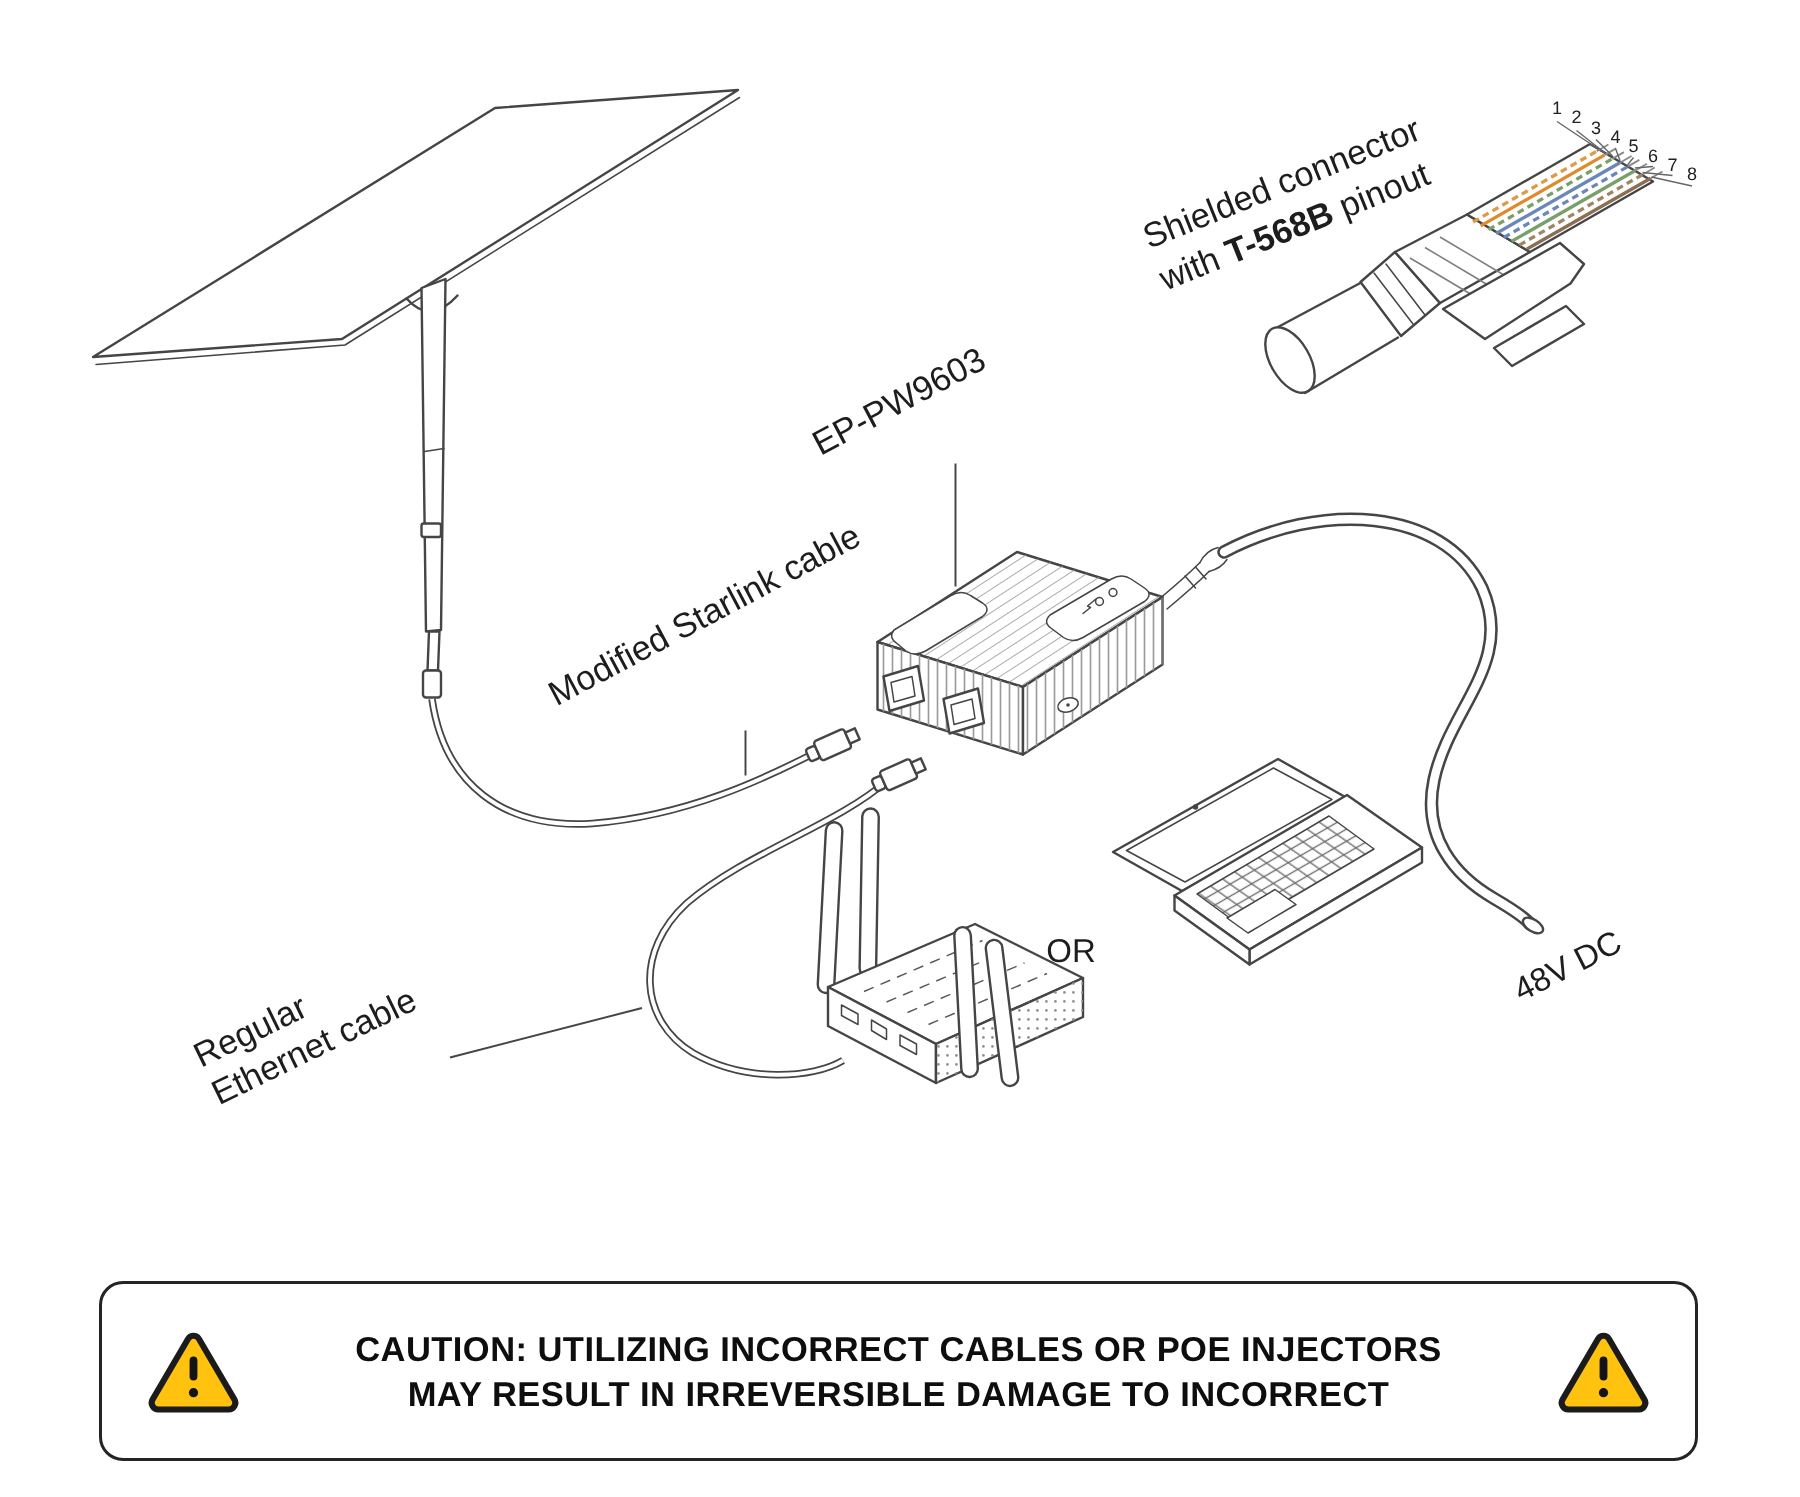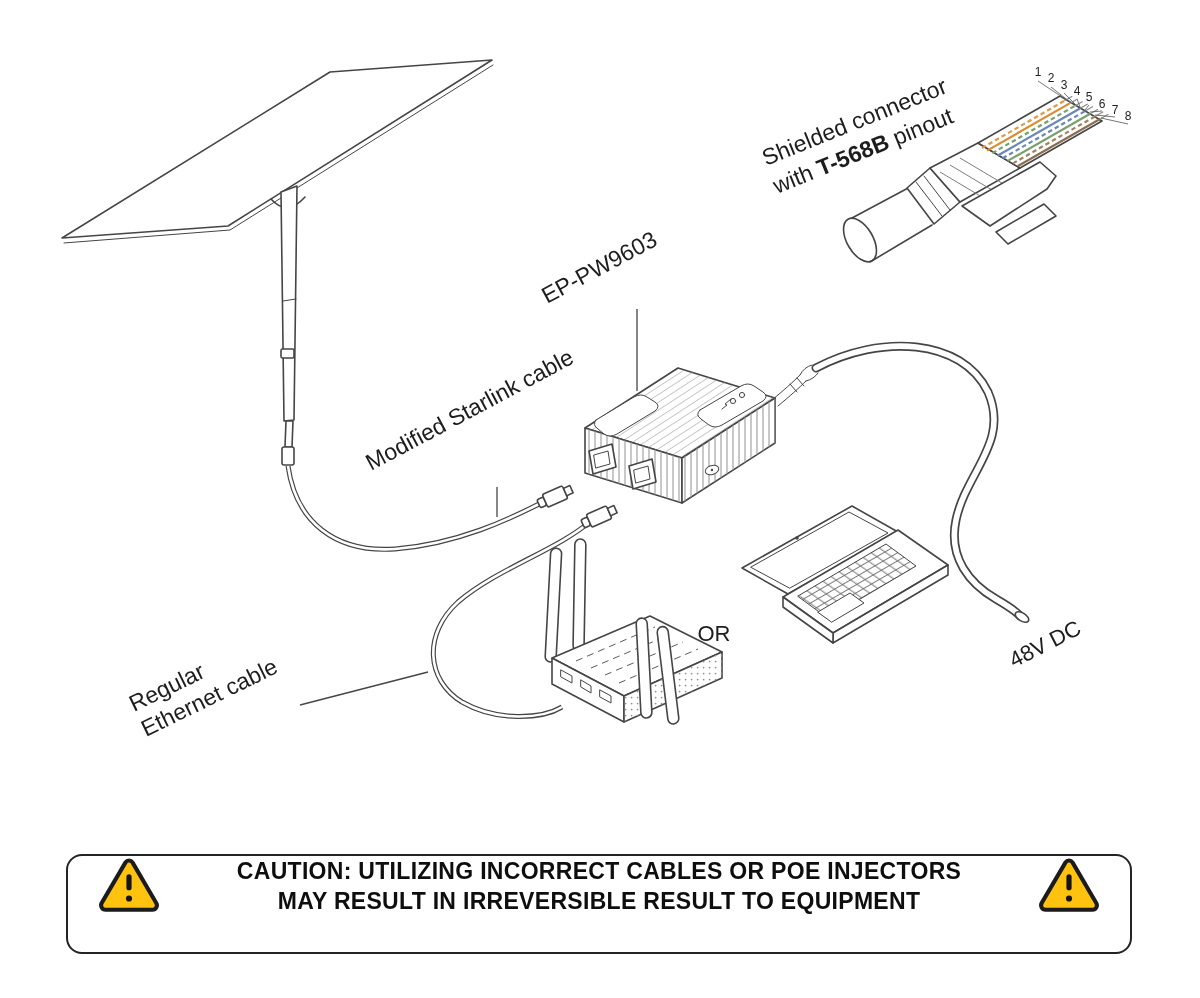--- a/index.html
+++ b/index.html
@@ -4,23 +4,23 @@
 <style>
   html,body{margin:0;padding:0;background:#fff;}
   .stage{position:relative;width:1200px;height:998px;background:#fff;overflow:hidden;
          font-family:"Liberation Sans",sans-serif;}
   .stage > svg{position:absolute;left:0;top:0;}
   .ink{stroke:#454545;fill:none;stroke-width:1.6;stroke-linecap:round;stroke-linejoin:round;}
   .paper{fill:#ffffff;}
   .thin{stroke-width:1;}
   .lbl{fill:#1d1d1d;font-size:23px;}
   .lbl-sm{fill:#222;font-size:12px;}
-  .caution{position:absolute;left:66px;top:854px;width:1066px;height:100px;box-sizing:border-box;
+  .caution{position:absolute;left:66px;top:854px;width:1066px;height:120px;box-sizing:border-box;
            border:2.5px solid #242424;border-radius:16px;background:#fff;
-           display:flex;align-items:flex-start;gap:18px;padding:0 30px;}
+           display:flex;align-items:center;gap:18px;padding:0 30px;}
   .caution-text{flex:1;text-align:center;font-weight:700;font-size:23px;line-height:1.32;
                 color:#0e0e0e;letter-spacing:.3px;}
   .warn{width:62px;height:56px;flex:none;}
 </style>
 </head>
 <body>
 
 <div class="stage">
 
 <svg width="1200" height="998" viewBox="0 0 1200 998">
@@ -236,21 +236,21 @@
 </svg>
 
 <div class="caution">
   <svg class="warn" viewBox="0 0 64 58">
     <path d="M28.4,6.6 a4.3,4.3 0 0 1 7.2,0 L60.2,48.6 a4.6,4.6 0 0 1 -3.9,7 L7.7,55.6 a4.6,4.6 0 0 1 -3.9,-7 Z" fill="#FFC20E" stroke="#1b1b1b" stroke-width="4.2" stroke-linejoin="round"></path>
     <rect x="29.3" y="19" width="5.4" height="16.5" rx="2.7" fill="#141414"></rect>
     <circle cx="32" cy="44" r="3.2" fill="#141414"></circle>
   </svg>
   <div class="caution-text">
     <div>CAUTION: UTILIZING INCORRECT CABLES OR POE INJECTORS</div>
-    <div>MAY RESULT IN IRREVERSIBLE RESULT TO EQUIPMENT</div>
+    <div>MAY RESULT IN IRREVERSIBLE DAMAGE TO INCORRECT</div>
   </div>
   <svg class="warn" viewBox="0 0 64 58">
     <path d="M28.4,6.6 a4.3,4.3 0 0 1 7.2,0 L60.2,48.6 a4.6,4.6 0 0 1 -3.9,7 L7.7,55.6 a4.6,4.6 0 0 1 -3.9,-7 Z" fill="#FFC20E" stroke="#1b1b1b" stroke-width="4.2" stroke-linejoin="round"></path>
     <rect x="29.3" y="19" width="5.4" height="16.5" rx="2.7" fill="#141414"></rect>
     <circle cx="32" cy="44" r="3.2" fill="#141414"></circle>
   </svg>
 </div>
 
 </div>
 

